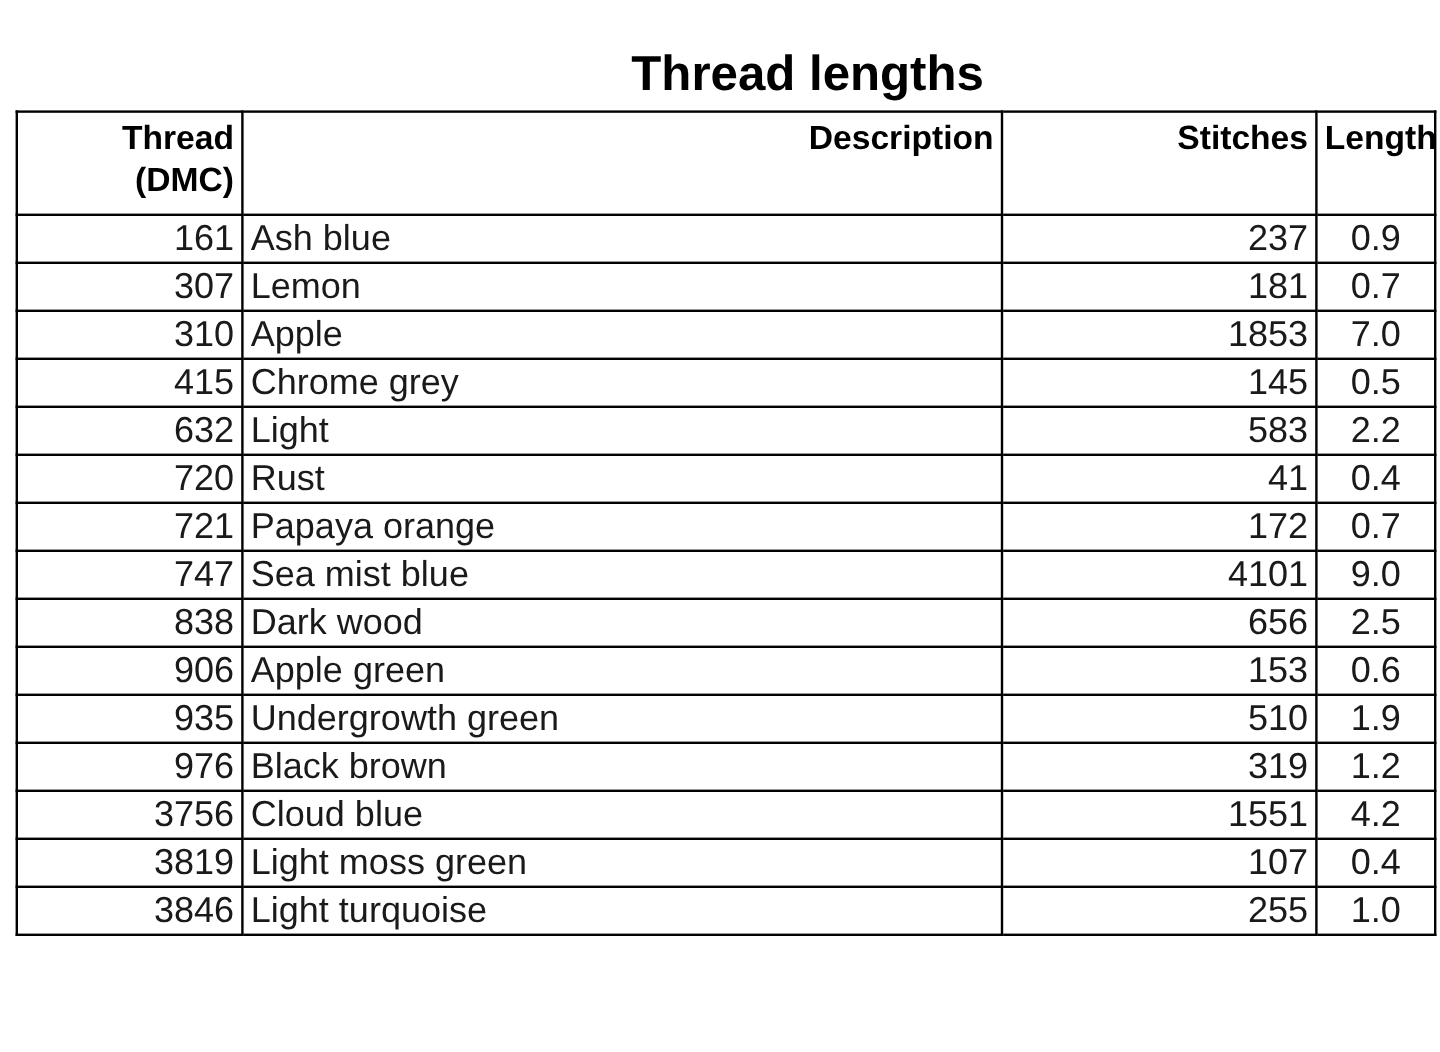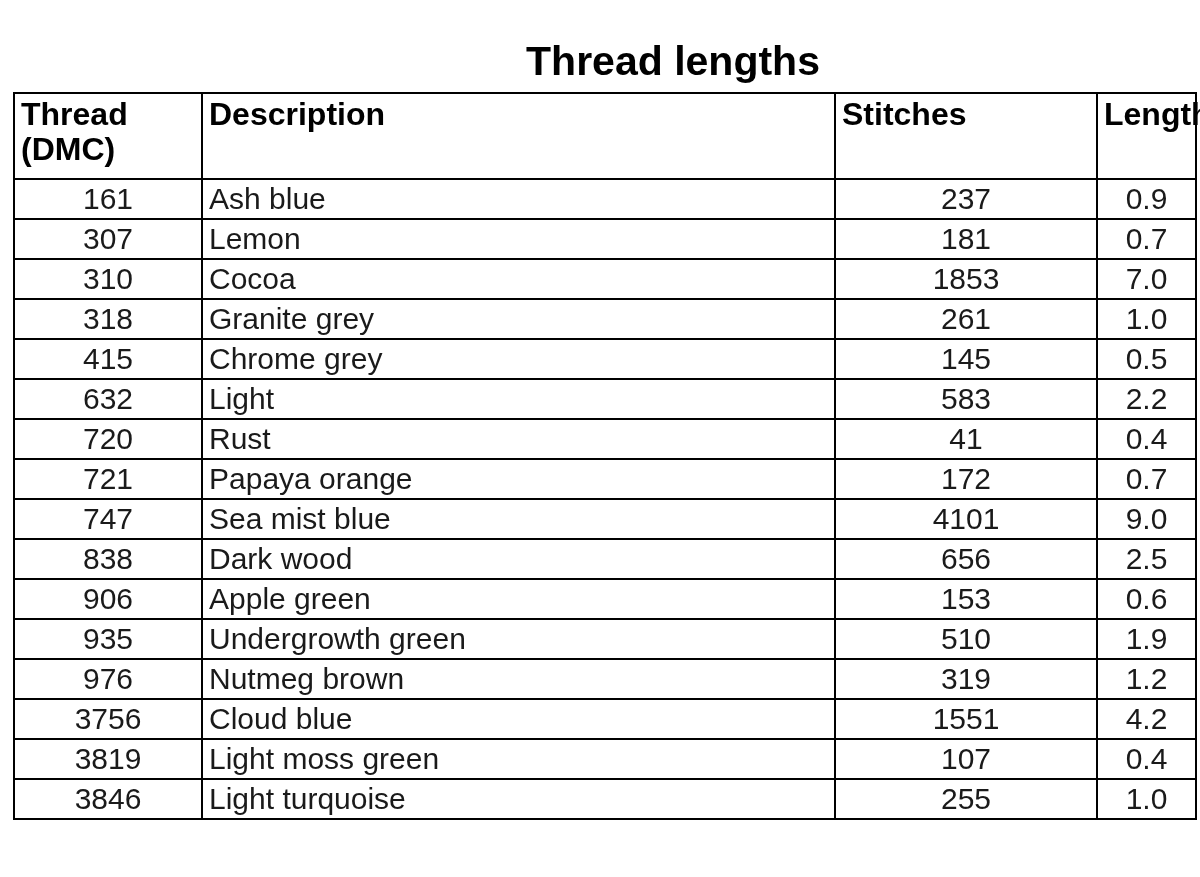--- a/index.html
+++ b/index.html
@@ -36,43 +36,43 @@
   .thread-table col.c-description { width: 633px; }
   .thread-table col.c-stitches    { width: 262px; }
   .thread-table col.c-length      { width: 99px;  }
   .thread-table th,
   .thread-table td {
     border: 2px solid #000000;
     vertical-align: top;
     background: #ffffff;
   }
   .thread-table th {
-    font-size: 32px;
+    font-size: 28px;
     font-weight: 700;
     color: #000000;
-    text-align: left;
+    text-align: right;
     line-height: 35px;
     padding: 3px 6px 4px 6px;
     height: 77px;
     box-sizing: content-box;
   }
   .thread-table th.h-length {
     white-space: nowrap;
     overflow: visible; 
   }
   .thread-table td {
     font-size: 30px;
     line-height: 36px;
     padding: 1px 6px;
     height: 36px;
     box-sizing: content-box;
     white-space: nowrap;
     overflow: hidden;
   }
-  .thread-table td.num    { text-align: center; }
+  .thread-table td.num    { text-align: right; }
   .thread-table td.center { text-align: center; padding: 1px 2px; }
 </style>
 </head>
 <body>
 
 <div class="page">
 
   <h1 class="doc-title">Thread lengths</h1>
 
   <table class="thread-table">
@@ -98,29 +98,23 @@
     <td class="center">0.9</td>
   </tr>
         <tr>
     <td class="num">307</td>
     <td>Lemon</td>
     <td class="num">181</td>
     <td class="center">0.7</td>
   </tr>
         <tr>
     <td class="num">310</td>
-    <td>Cocoa</td>
+    <td>Apple</td>
     <td class="num">1853</td>
     <td class="center">7.0</td>
-  </tr>
-        <tr>
-    <td class="num">318</td>
-    <td>Granite grey</td>
-    <td class="num">261</td>
-    <td class="center">1.0</td>
   </tr>
         <tr>
     <td class="num">415</td>
     <td>Chrome grey</td>
     <td class="num">145</td>
     <td class="center">0.5</td>
   </tr>
         <tr>
     <td class="num">632</td>
     <td>Light</td>
@@ -158,21 +152,21 @@
     <td class="center">0.6</td>
   </tr>
         <tr>
     <td class="num">935</td>
     <td>Undergrowth green</td>
     <td class="num">510</td>
     <td class="center">1.9</td>
   </tr>
         <tr>
     <td class="num">976</td>
-    <td>Nutmeg brown</td>
+    <td>Black brown</td>
     <td class="num">319</td>
     <td class="center">1.2</td>
   </tr>
         <tr>
     <td class="num">3756</td>
     <td>Cloud blue</td>
     <td class="num">1551</td>
     <td class="center">4.2</td>
   </tr>
         <tr>

